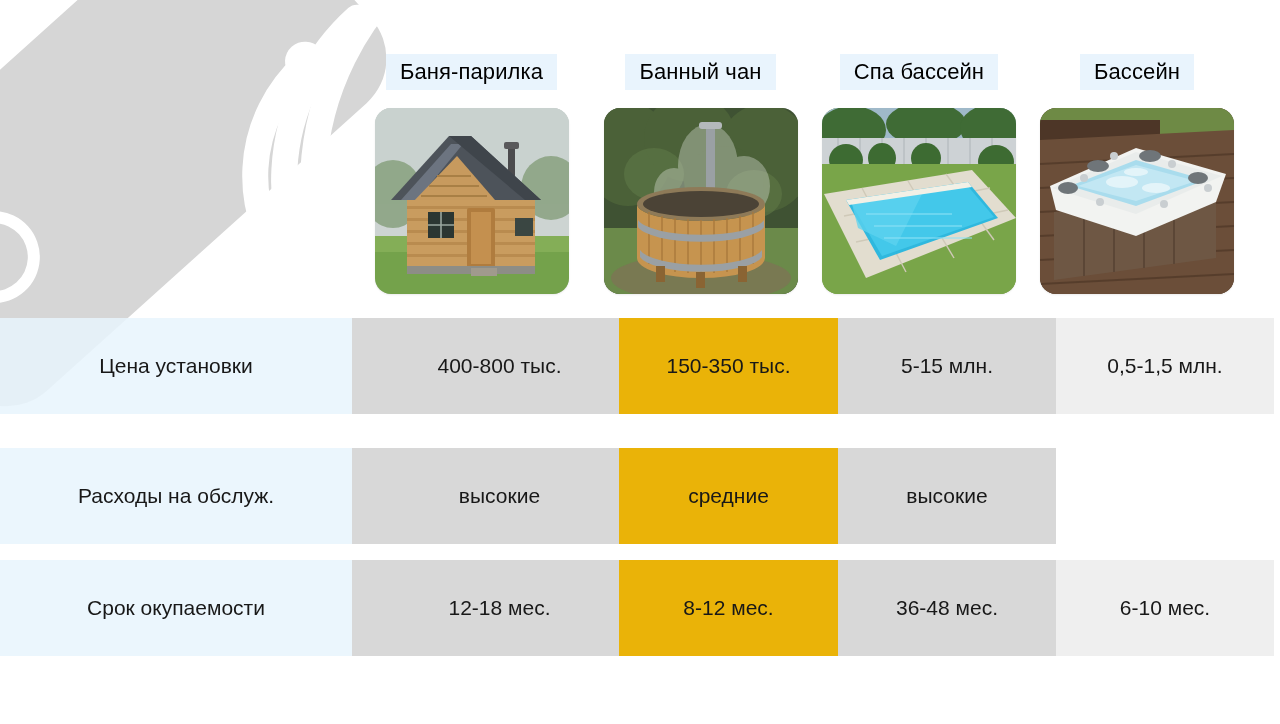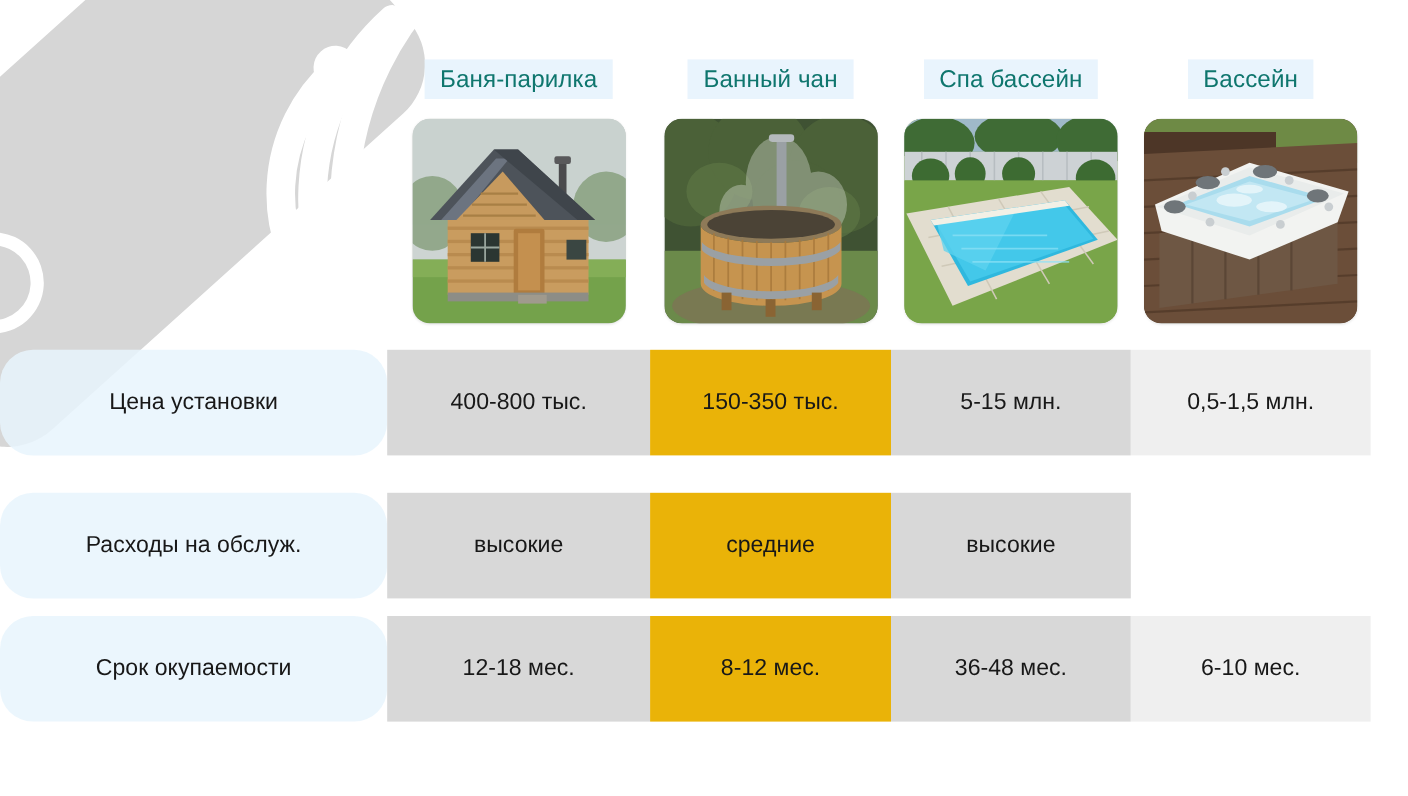--- a/index.html
+++ b/index.html
@@ -52,21 +52,21 @@
     justify-content: center;
     height: 36px;
   }
   .head-cell.c1 { width: 239px; }
   .head-cell.c2 { width: 219px; }
   .head-cell.c3 { width: 218px; }
   .head-cell.c4 { width: 218px; }
   .chip {
     display: inline-block;
     background: #e9f4fd;
-    color: #0f766e;
+    color: #000000;
     font-size: 22px;
     line-height: 36px;
     padding: 0 14px;
     white-space: nowrap;
     letter-spacing: 0.1px;
   }
 
   
   .img-row {
     position: absolute;
@@ -124,23 +124,22 @@
     height: 96px;
     font-size: 21px;
     color: #181818;
     text-align: center;
     white-space: nowrap;
   }
   .cell-label {
     width: 352px;
     flex: 0 0 352px;
     background: rgba(232, 244, 253, 0.86);
-    border-radius: 30px;
-  }
-  .cell-v1 { width: 239px; flex: 0 0 239px; background: #d8d8d8; }
+  }
+  .cell-v1 { width: 239px; flex: 0 0 239px; background: #d8d8d8; padding-left: 28px; }
   .cell-v2 { width: 219px; flex: 0 0 219px; background: #eab308; }
   .cell-v3 { width: 218px; flex: 0 0 218px; background: #d8d8d8; }
   .cell-v4 { width: 218px; flex: 0 0 218px; background: #efefef; }
   .cell-pad { flex: 1 1 auto; background: transparent; }
 </style>
 </head>
 <body>
 
 <div class="stage">
 

